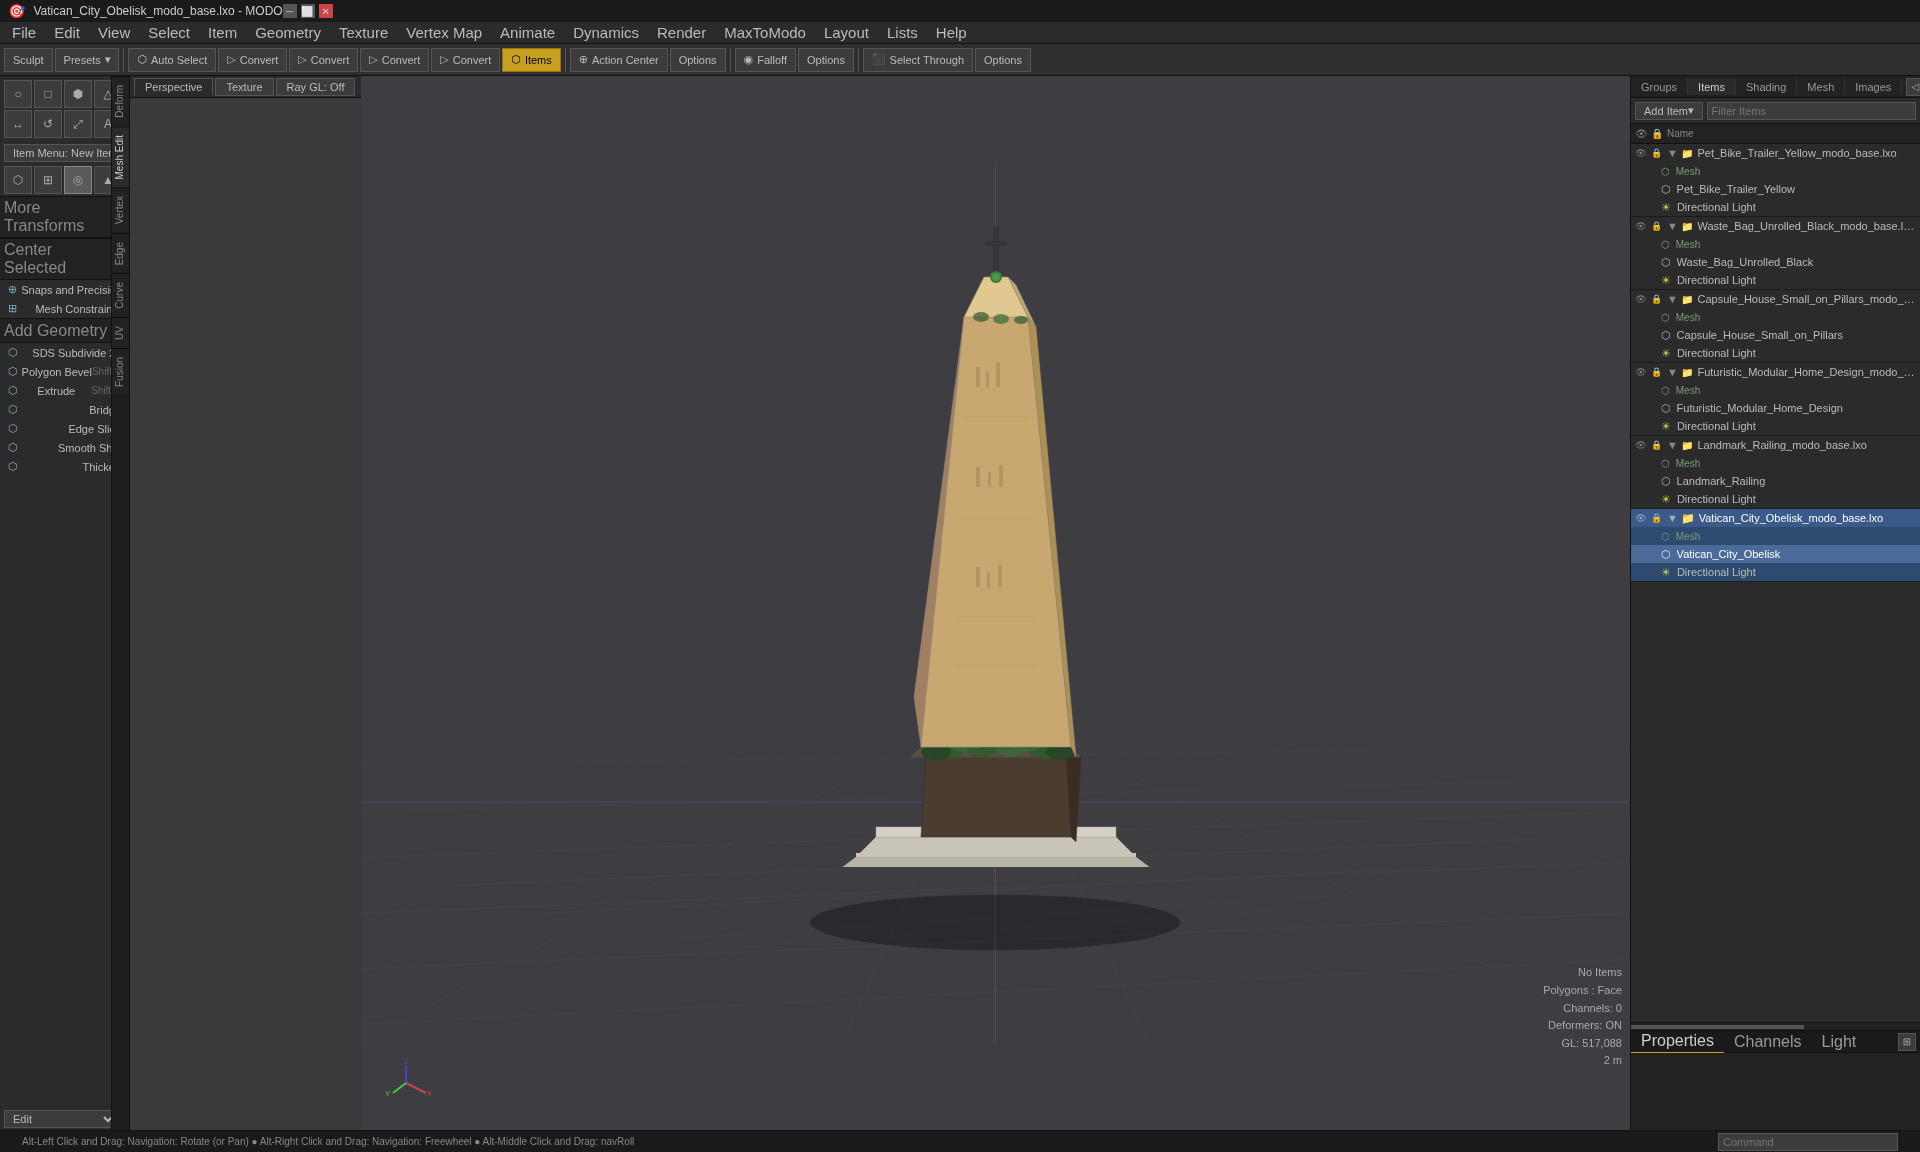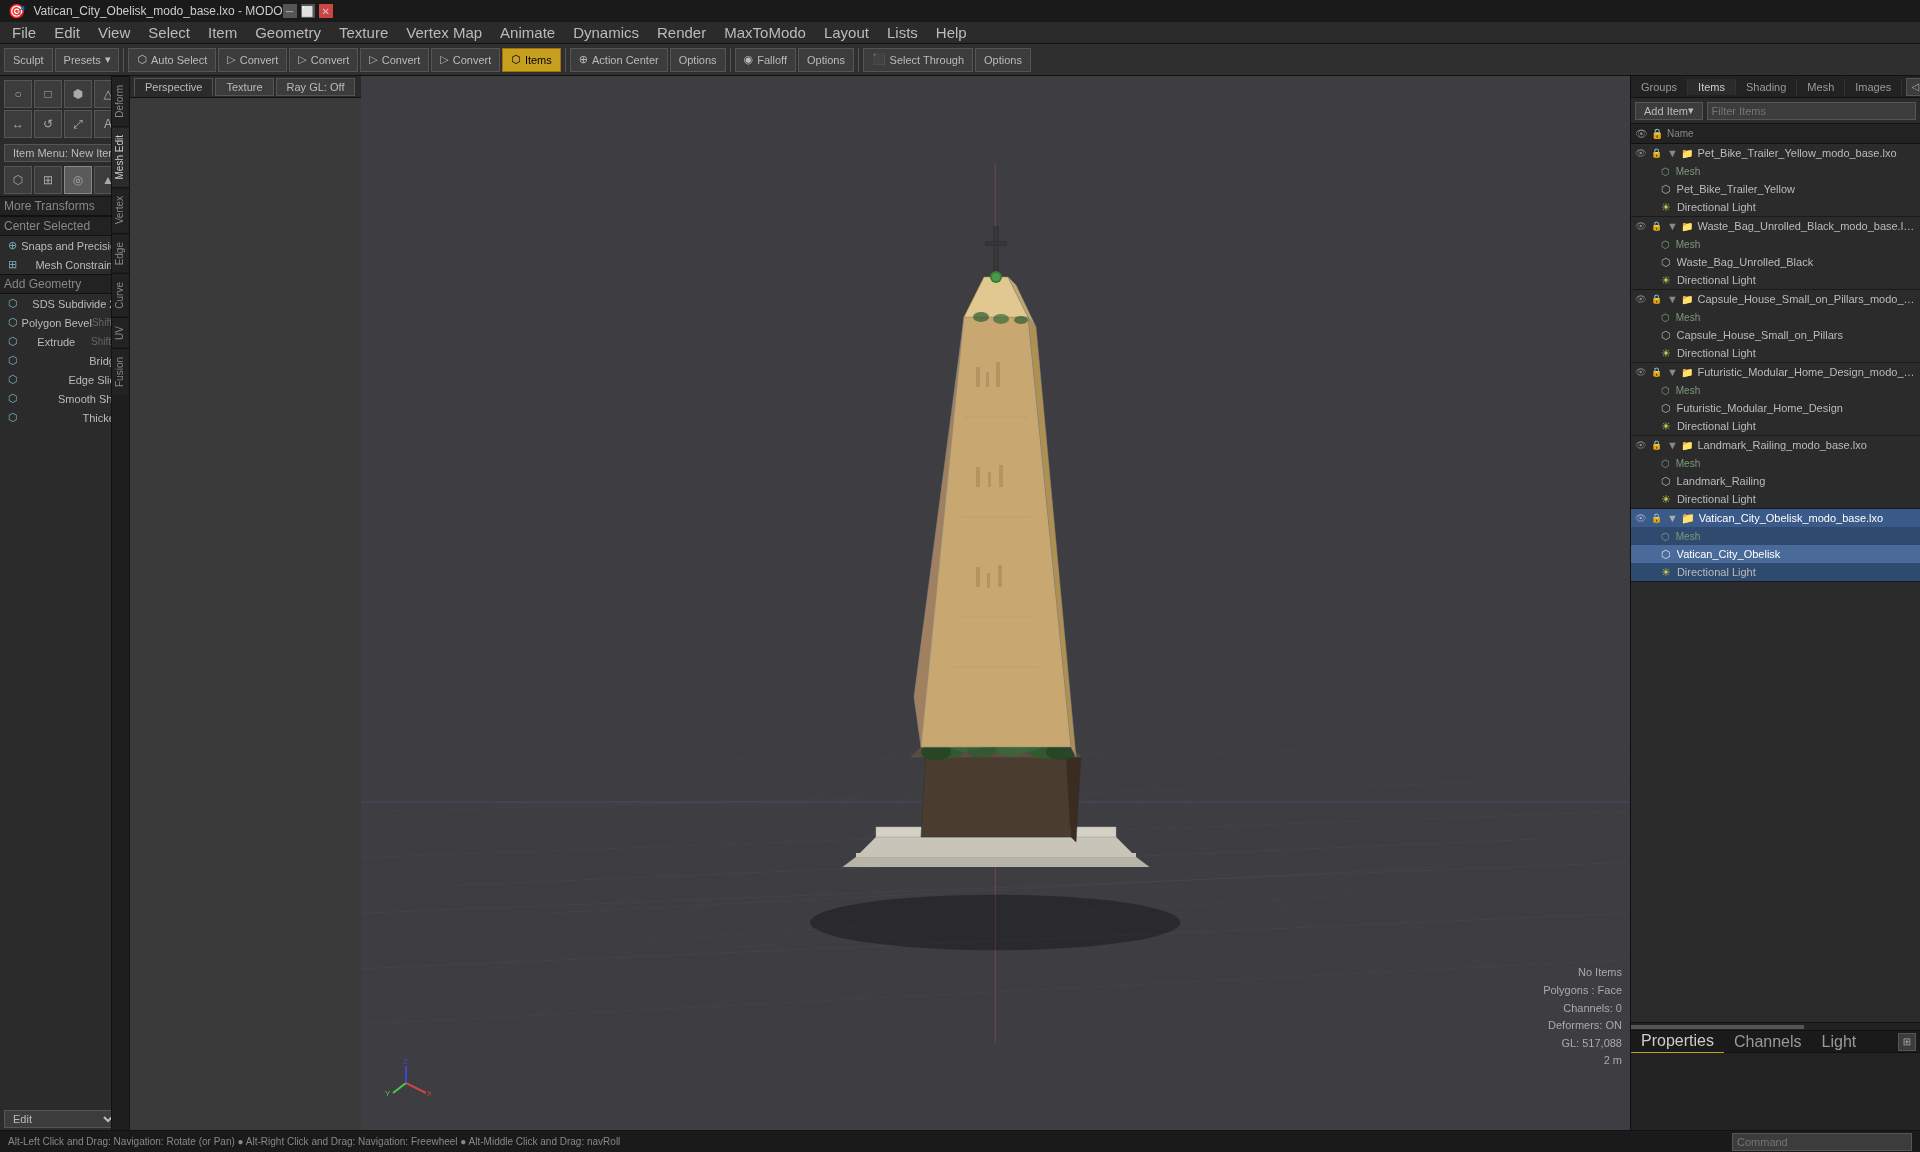--- a/index.html
+++ b/index.html
@@ -106,21 +106,21 @@
       cursor: pointer;
       font-size: 12px;
       color: #aaa;
     }
     .tool-icon.active { background: #5a5a5a; border-color: #888; }
 
     .section-header {
       padding: 2px 4px;
       background: #222;
       color: #888;
-      font-size: 12px;
+      font-size: 16px;
       border-top: 1px solid #111;
       border-bottom: 1px solid #111;
       cursor: pointer;
       display: flex; align-items: center; justify-content: space-between;
     }
 
     .left-menu-item {
       padding: 3px 8px;
       cursor: pointer;
       color: #bbb;
@@ -886,16 +886,16 @@
         <div class="right-tab-btn" style="margin-right:4px;">⊞</div>
       </div>
       <div style="padding:8px; color:#666; font-size:11px;">
         
       </div>
     </div>
   </div>
 
 </div>
 
-<div id="status-bar" style="height:22px; background:#1a1a1a; display:flex; align-items:center; padding:0 8px; border-top:1px solid #111; color:#888; font-size:10px;">
+<div id="status-bar" style="height:22px; background:#1a1a1a; display:flex; align-items:center; padding:0 22px; border-top:1px solid #111; color:#888; font-size:10px;">
   <span style="flex:1; overflow:hidden; white-space:nowrap; text-overflow:ellipsis;">Alt-Left Click and Drag: Navigation: Rotate (or Pan)  ●  Alt-Right Click and Drag: Navigation: Freewheel  ●  Alt-Middle Click and Drag: navRoll</span>
   <input type="text" id="command-input" style="height: 18px; width: 180px; background: rgb(60, 60, 60); border: 1px solid rgb(85, 85, 85); color: rgb(187, 187, 187); padding: 0px 4px; font-size: 11px;" placeholder="Command">
 </div>
 
 </body></html>

